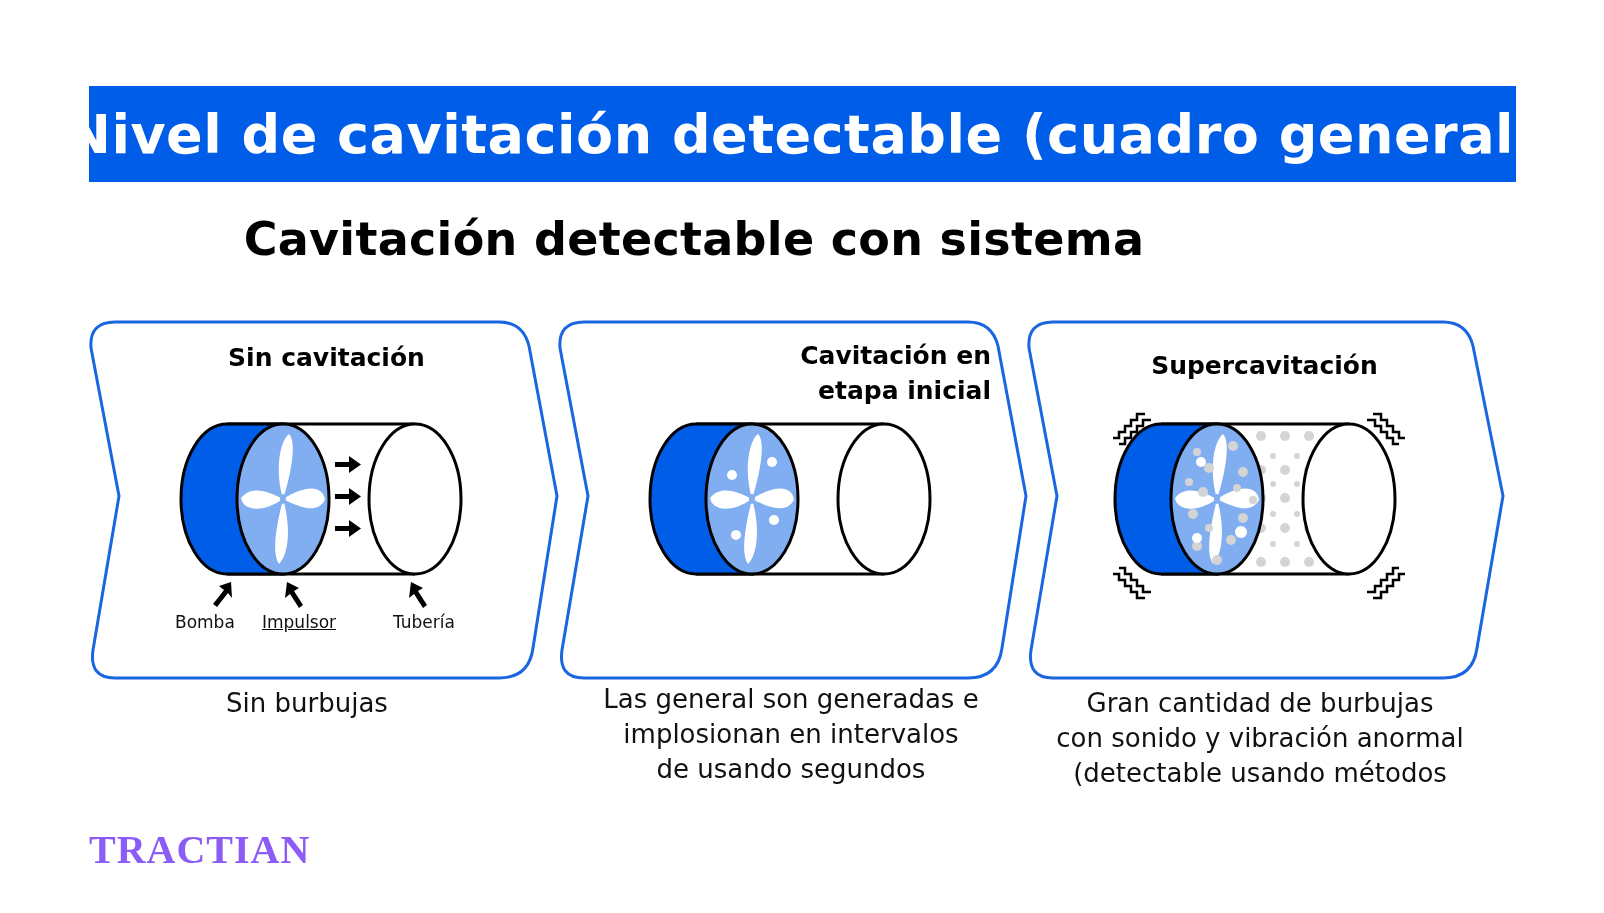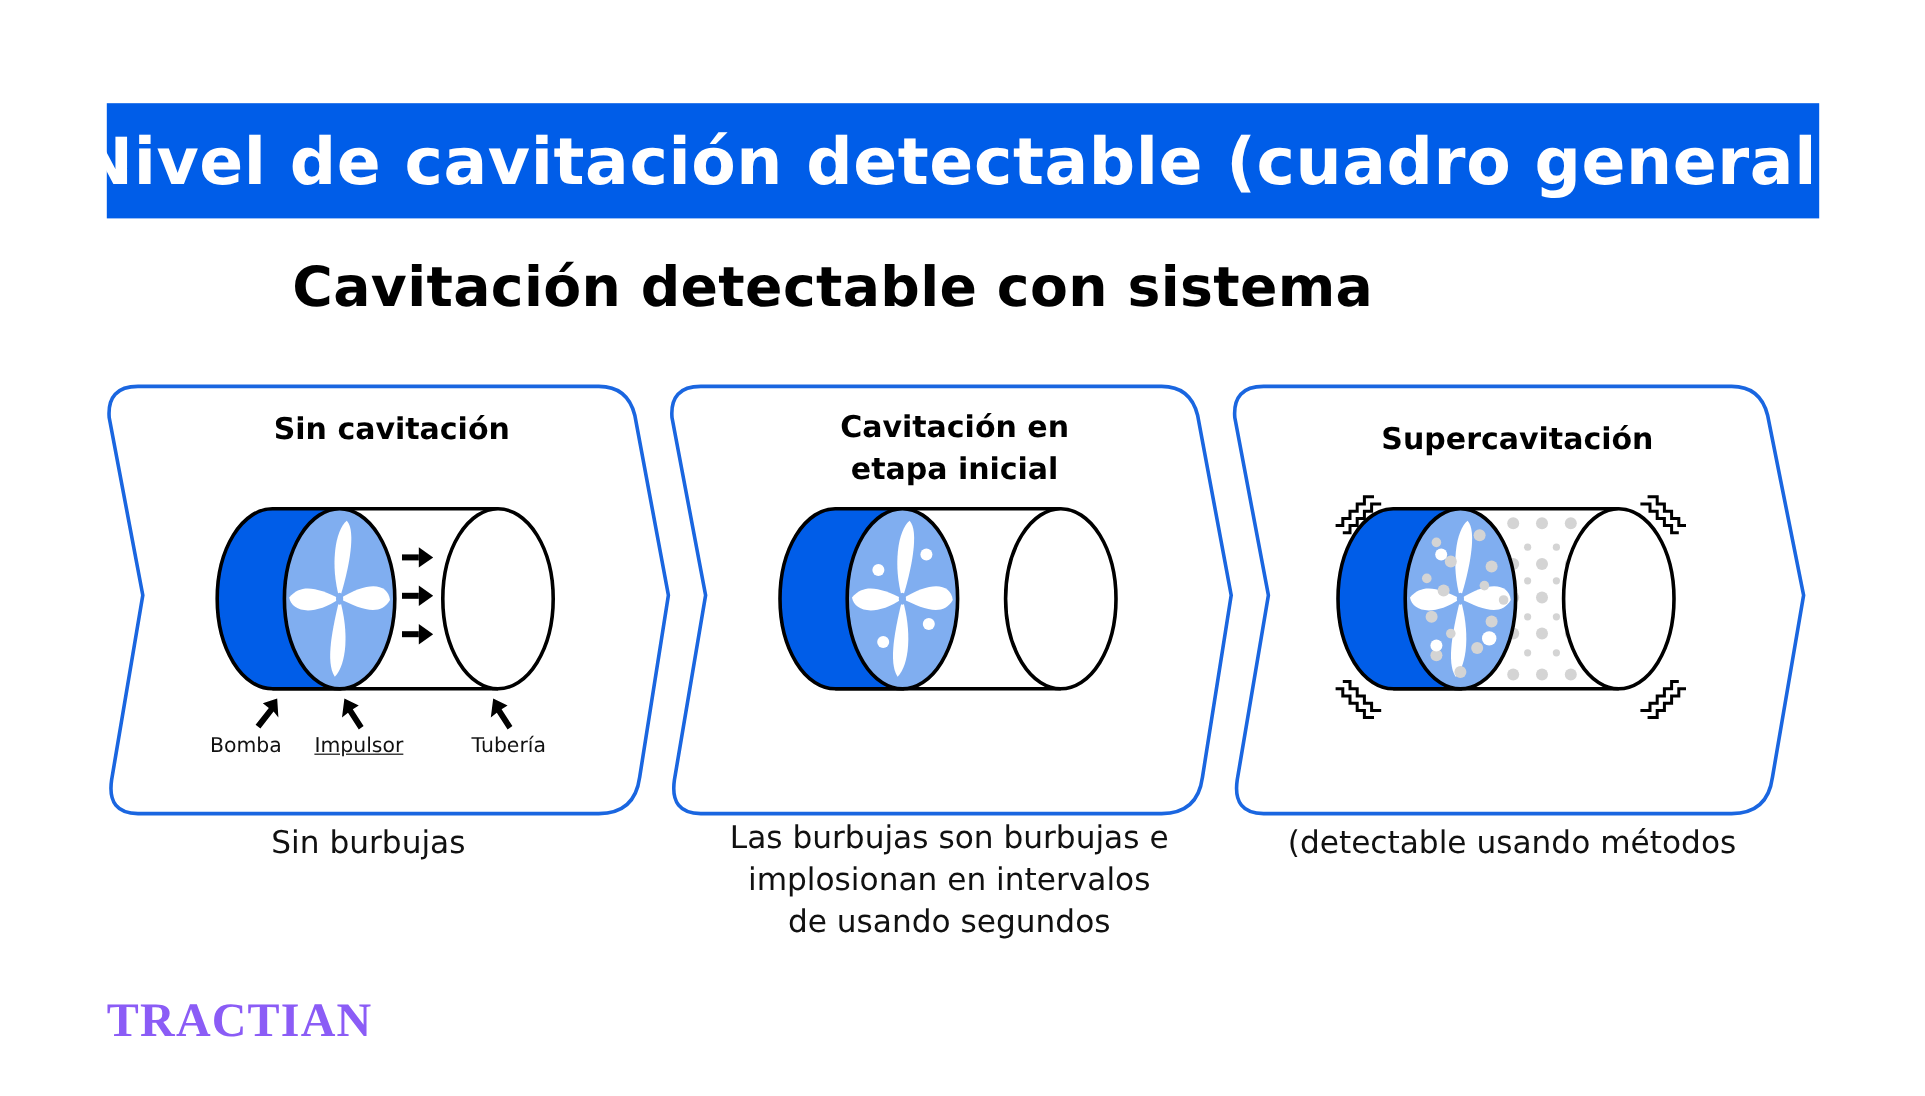--- a/index.html
+++ b/index.html
@@ -71,21 +71,21 @@
   <span class="part-label" style="left:88px; top:294px;">Bomba</span>
   <span class="part-label" style="left:175px; top:294px;text-decoration:underline;">Impulsor</span>
   <span class="part-label" style="left:306px; top:294px;">Tubería</span>
 </div>
 <div class="caption" style="left:87px; top:686px; width:440px;">Sin burbujas</div>
 
 <div class="stage" style="left:556px;">
   <svg class="frame" width="475" height="370">
     <path d="M 28 4 L 412 4 Q 436 4 442 28 L 470 178 L 446 330 Q 442 360 412 360 L 28 360 Q 2 360 6 332 L 32 178 L 4 30 Q 2 4 28 4 Z" fill="none" stroke="#1a66e0" stroke-width="3"></path>
   </svg>
-  <div class="stage-title" style="top:20px;">
+  <div class="stage-title" style="top:20px;text-align:right;">
     <div>Cavitación en</div>
     <div>etapa inicial</div>
   </div>
   <svg class="illus" style="left:92px; top:104px;" width="290" height="160">
     <rect x="48" y="2" width="236" height="150" fill="#fff"></rect>
     <line x1="48" y1="2" x2="236" y2="2" stroke="#000" stroke-width="3"></line>
     <line x1="48" y1="152" x2="236" y2="152" stroke="#000" stroke-width="3"></line>
     <path d="M 48 2 L 104 2 L 104 152 L 48 152 A 46 75 0 0 1 48 2 Z" fill="#005de8" stroke="#000" stroke-width="3"></path>
     <ellipse cx="104" cy="77" rx="46" ry="75" fill="#80aef0" stroke="#000" stroke-width="3"></ellipse>
     <g fill="#fff">
@@ -98,21 +98,21 @@
     <g fill="#fff">
       <circle cx="124" cy="40" r="5"></circle>
         <circle cx="84" cy="53" r="5"></circle>
       <circle cx="126" cy="98" r="5"></circle>
         <circle cx="88" cy="113" r="5"></circle>
     </g>
     <ellipse cx="236" cy="77" rx="46" ry="75" fill="#fff" stroke="#000" stroke-width="3"></ellipse>
   </svg>
 </div>
 <div class="caption" style="left:556px; top:682px; width:470px;">
-  <div>Las burbujas son burbujas e</div>
+  <div>Las general son generadas e</div>
   <div>implosionan en intervalos</div>
   <div>de usando segundos</div>
 </div>
 
 <div class="stage" style="left:1025px;">
   <svg class="frame" width="485" height="370">
     <path d="M 28 4 L 418 4 Q 442 4 448 28 L 478 178 L 452 330 Q 448 360 418 360 L 28 360 Q 2 360 6 332 L 32 178 L 4 30 Q 2 4 28 4 Z" fill="none" stroke="#1a66e0" stroke-width="3"></path>
   </svg>
   <div class="stage-title" style="top:30px;">Supercavitación</div>
   <svg class="illus" style="left:84px; top:92px;" width="300" height="200">
@@ -187,16 +187,18 @@
       <path d="M 4 164 L 10 164 L 10 170 L 16 170 L 16 176 L 22 176 L 22 182 L 28 182 L 28 188 L 36 188"></path>
       <path d="M 10 158 L 16 158 L 16 164 L 22 164 L 22 170 L 28 170 L 28 176 L 34 176 L 34 182 L 42 182"></path>
       <path d="M 296 28 L 290 28 L 290 22 L 284 22 L 284 16 L 278 16 L 278 10 L 272 10 L 272 4 L 264 4"></path>
       <path d="M 290 34 L 284 34 L 284 28 L 278 28 L 278 22 L 272 22 L 272 16 L 266 16 L 266 10 L 258 10"></path>
       <path d="M 296 164 L 290 164 L 290 170 L 284 170 L 284 176 L 278 176 L 278 182 L 272 182 L 272 188 L 264 188"></path>
       <path d="M 290 158 L 284 158 L 284 164 L 278 164 L 278 170 L 272 170 L 272 176 L 266 176 L 266 182 L 258 182"></path>
     </g>
   </svg>
 </div>
 <div class="caption" style="left:1025px; top:686px; width:470px;">
+  <div>Gran cantidad de burbujas</div>
+  <div>con sonido y vibración anormal</div>
   <div>(detectable usando métodos</div>
 </div>
 
 <div class="logo">TRACTIAN</div>
 
 </body></html>

